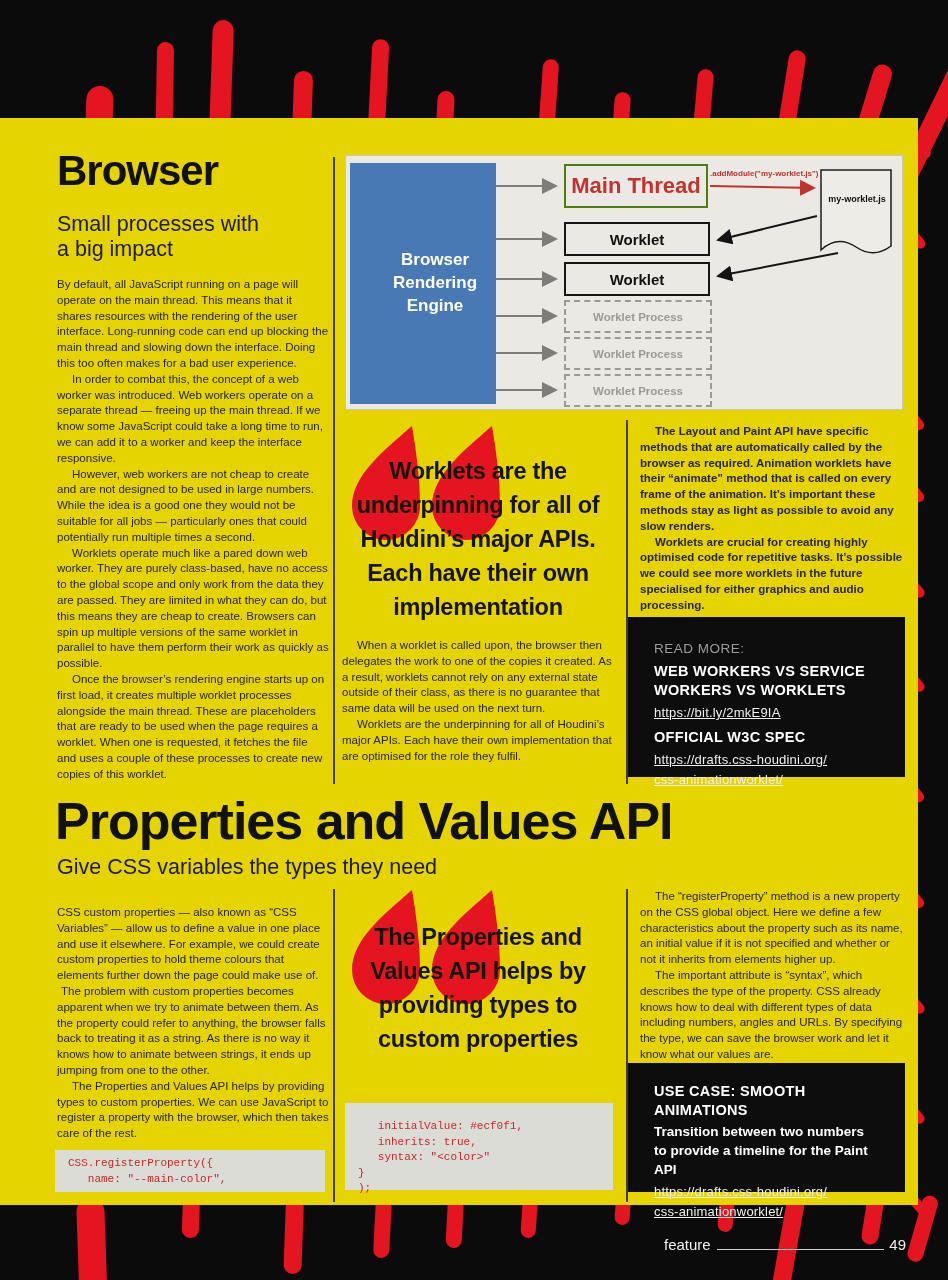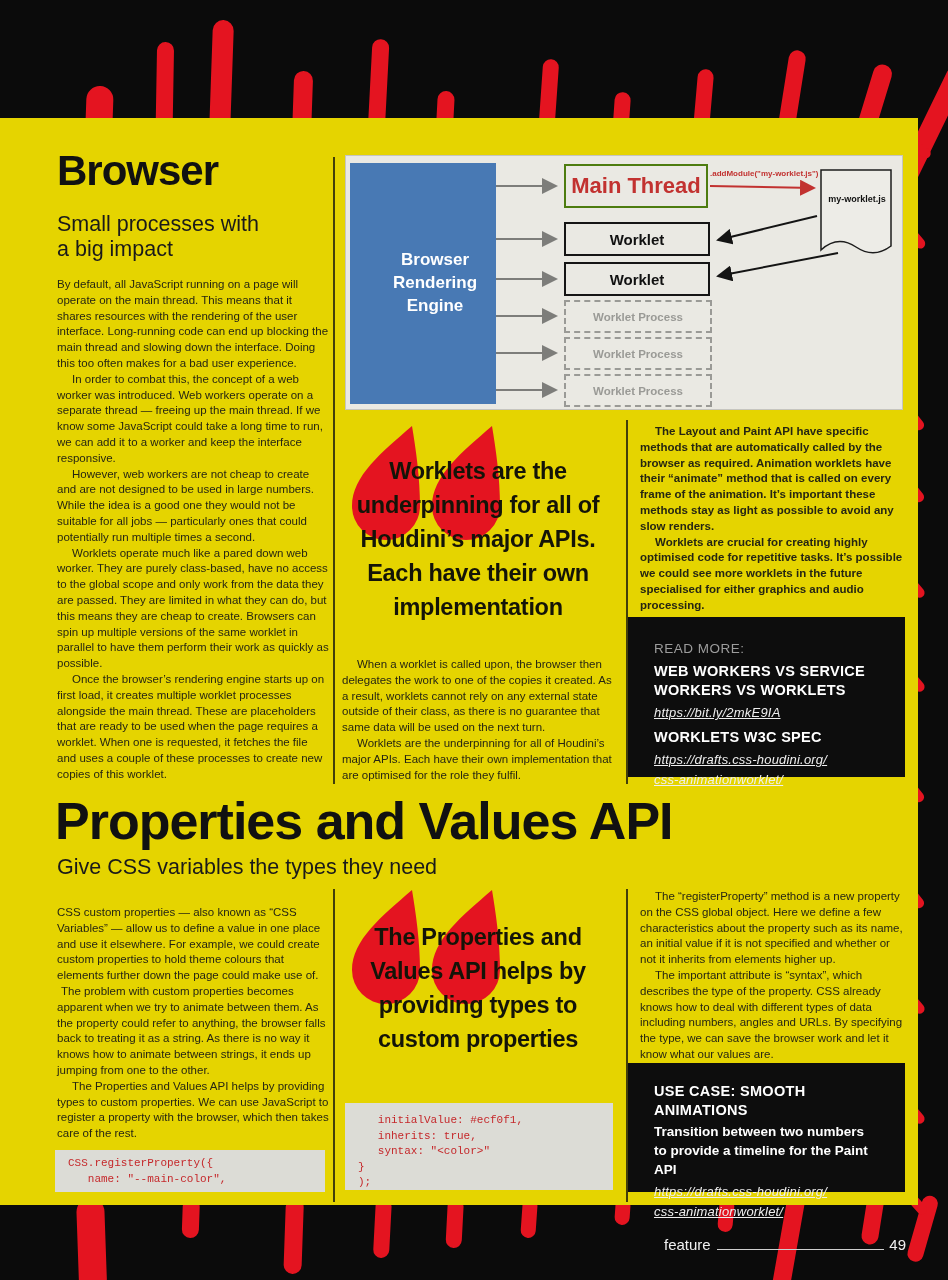--- a/index.html
+++ b/index.html
@@ -37,28 +37,28 @@
   .dgm-main{left:218px;top:8px;width:144px;height:44px;border:2px solid #4d7c0f;color:#c23230;font-size:22px;}
   .dgm-worklet{left:218px;width:146px;height:34px;border:2.5px solid #151515;color:#111;font-size:15px;}
   .dgm-process{left:218px;width:148px;height:33px;border:2px dashed #9a9a96;color:#9a9a96;font-size:11.5px;}
   .dgm-module{position:absolute;left:364px;top:13px;width:106px;color:#c23230;font-size:8px;
               font-weight:bold;white-space:nowrap;}
   .dgm-file{position:absolute;left:475px;top:38px;width:72px;text-align:center;color:#111;
             font-size:9px;font-weight:bold;}
 
   
   .code{position:absolute;background:#dcdcd6;color:#c5282b;font-family:"Liberation Mono",monospace;
-        font-size:11px;line-height:15.5px;white-space:pre;padding:10px 13px;box-sizing:border-box;}
+        font-size:11px;line-height:15.5px;white-space:pre;padding:16px 13px;box-sizing:border-box;}
 
   
   .bbox{position:absolute;background:#0d0d0d;color:#fff;box-sizing:border-box;padding:24px 26px;}
   .bbox .blabel{color:#9c9c9c;font-size:13.5px;letter-spacing:.5px;margin-bottom:6px;}
   .bbox .btitle{font-size:14.5px;font-weight:700;line-height:19px;letter-spacing:.3px;}
   .bbox .bbody{font-size:13.5px;font-weight:700;line-height:19px;margin-top:2px;}
-  .bbox a{display:block;color:#efefef;font-size:13px;font-style:italic;line-height:20px;
+  .bbox a{display:block;color:#efefef;font-size:13px;line-height:20px;
           text-decoration:underline;letter-spacing:.2px;white-space:pre-line;cursor:pointer;margin:3px 0 5px;}
 
   
   .footer{position:absolute;left:664px;top:1236px;width:242px;display:flex;align-items:baseline;color:#f0f0f0;}
   .footer .flabel{font-size:15px;}
   .footer .fline{flex:1;border-bottom:1px solid #cfcfcf;margin:0 5px 3px 6px;height:1px;}
   .footer .fpage{font-size:15px;}
 </style>
 </head>
 <body>
@@ -159,37 +159,37 @@
   <div class="pq" style="left:342px;top:424px;">
     <span class="qmark">
       <svg width="158" height="116" viewBox="0 0 158 116">
         <path d="M64,2 C34,28 4,52 4,82 a34,34 0 1,0 68,0 C72,54 68,26 64,2 Z" fill="#e41420"></path>
         <path d="M144,2 C114,28 84,52 84,82 a34,34 0 1,0 68,0 C152,54 148,26 144,2 Z" fill="#e41420"></path>
       </svg>
     </span>
     <div class="qtext" style="margin-top:30px;">Worklets are the underpinning for all of Houdini’s major APIs. Each have their own implementation</div>
   </div>
 
-  <div class="col" style="left:342px;top:638px;margin-top:19px;">
+  <div class="col" style="left:342px;top:638px;">
     <p>When a worklet is called upon, the browser then delegates the work to one of the copies it created. As a result, worklets cannot rely on any external state outside of their class, as there is no guarantee that same data will be used on the next turn.</p>
     <p>Worklets are the underpinning for all of Houdini’s major APIs. Each have their own implementation that are optimised for the role they fulfil.</p>
   </div>
 
   <div class="vrule" style="left:626px;top:420px;height:364px;"></div>
 
   <div class="col" style="left:640px;top:424px;width:266px;font-weight:bold;">
     <p>The Layout and Paint API have specific methods that are automatically called by the browser as required. Animation worklets have their “animate” method that is called on every frame of the animation. It’s important these methods stay as light as possible to avoid any slow renders.</p>
     <p>Worklets are crucial for creating highly optimised code for repetitive tasks. It’s possible we could see more worklets in the future specialised for either graphics and audio processing.</p>
   </div>
 
   <div class="bbox" style="left:628px;top:617px;width:277px;height:160px;">
     <div class="blabel">READ MORE:</div>
     <div class="btitle">WEB WORKERS VS SERVICE WORKERS VS WORKLETS</div>
     <a>https://bit.ly/2mkE9IA</a>
-    <div class="btitle">WORKLETS W3C SPEC</div>
+    <div class="btitle">OFFICIAL W3C SPEC</div>
     <a>https://drafts.css-houdini.org/
 css-animationworklet/</a>
   </div>
 
   <div class="h1" style="left:55px;top:795px;font-size:52px;text-align:center;">Properties and Values API</div>
   <div class="sub" style="left:57px;top:855px;">Give CSS variables the types they need</div>
 
   <div class="col" style="left:57px;top:889px;">
     <p class="first">CSS custom properties — also known as “CSS Variables” — allow us to define a value in one place and use it elsewhere. For example, we could create custom properties to hold theme colours that elements further down the page could make use of.</p>
     <p class="tiny">The problem with custom properties becomes apparent when we try to animate between them. As the property could refer to anything, the browser falls back to treating it as a string. As there is no way it knows how to animate between strings, it ends up jumping from one to the other.</p>

